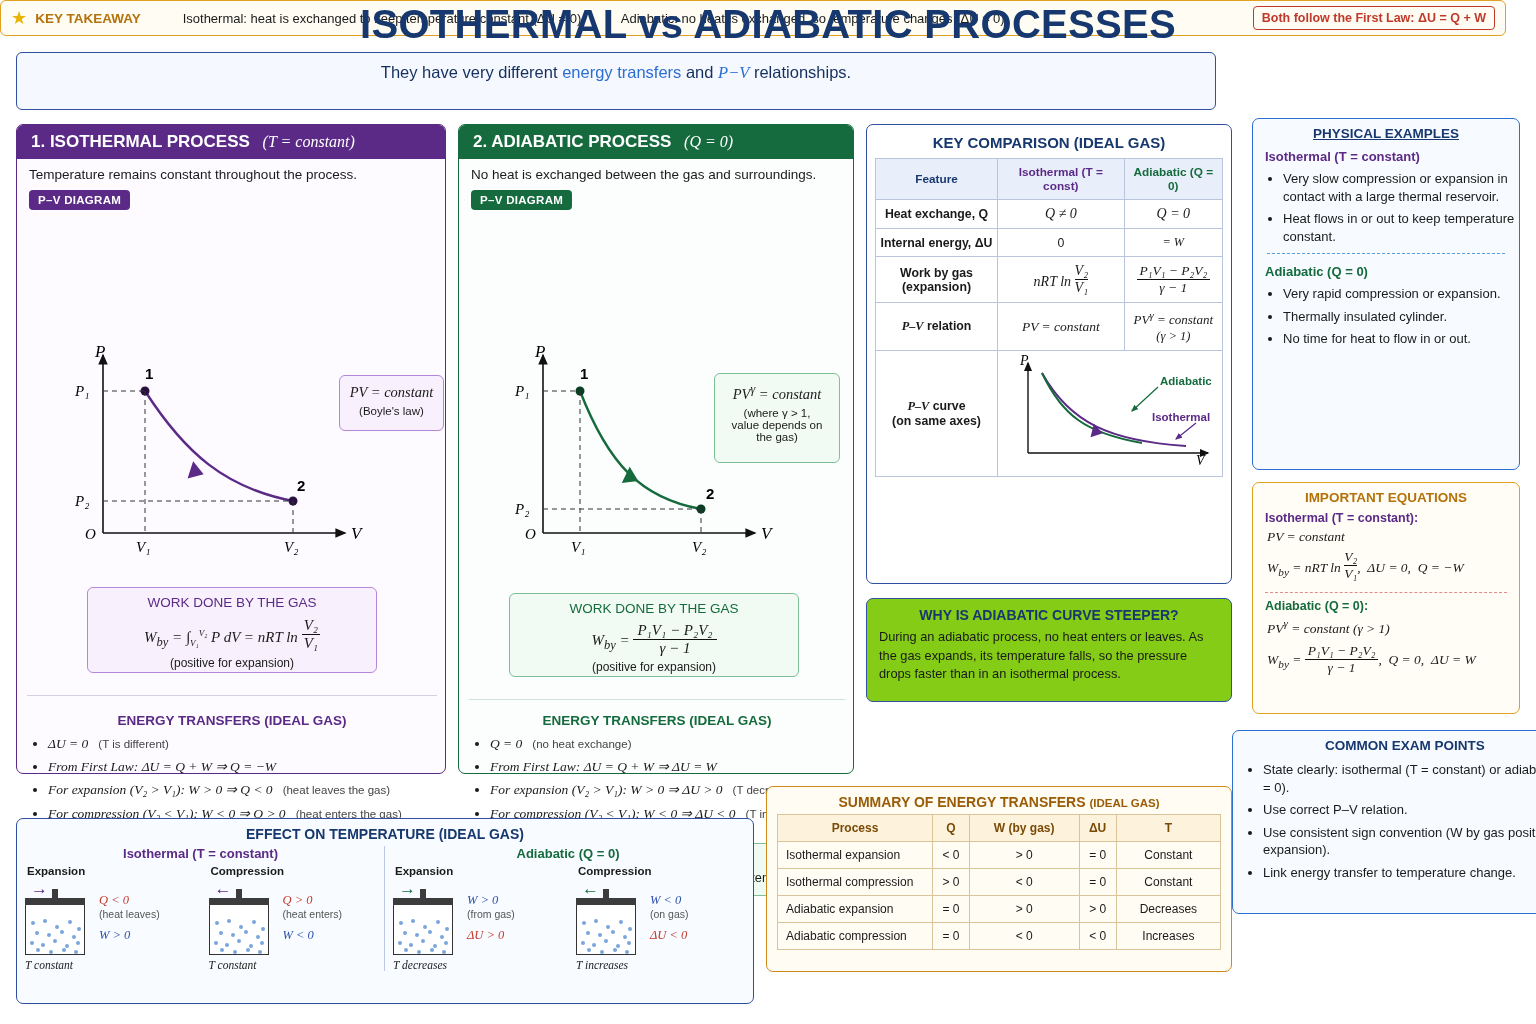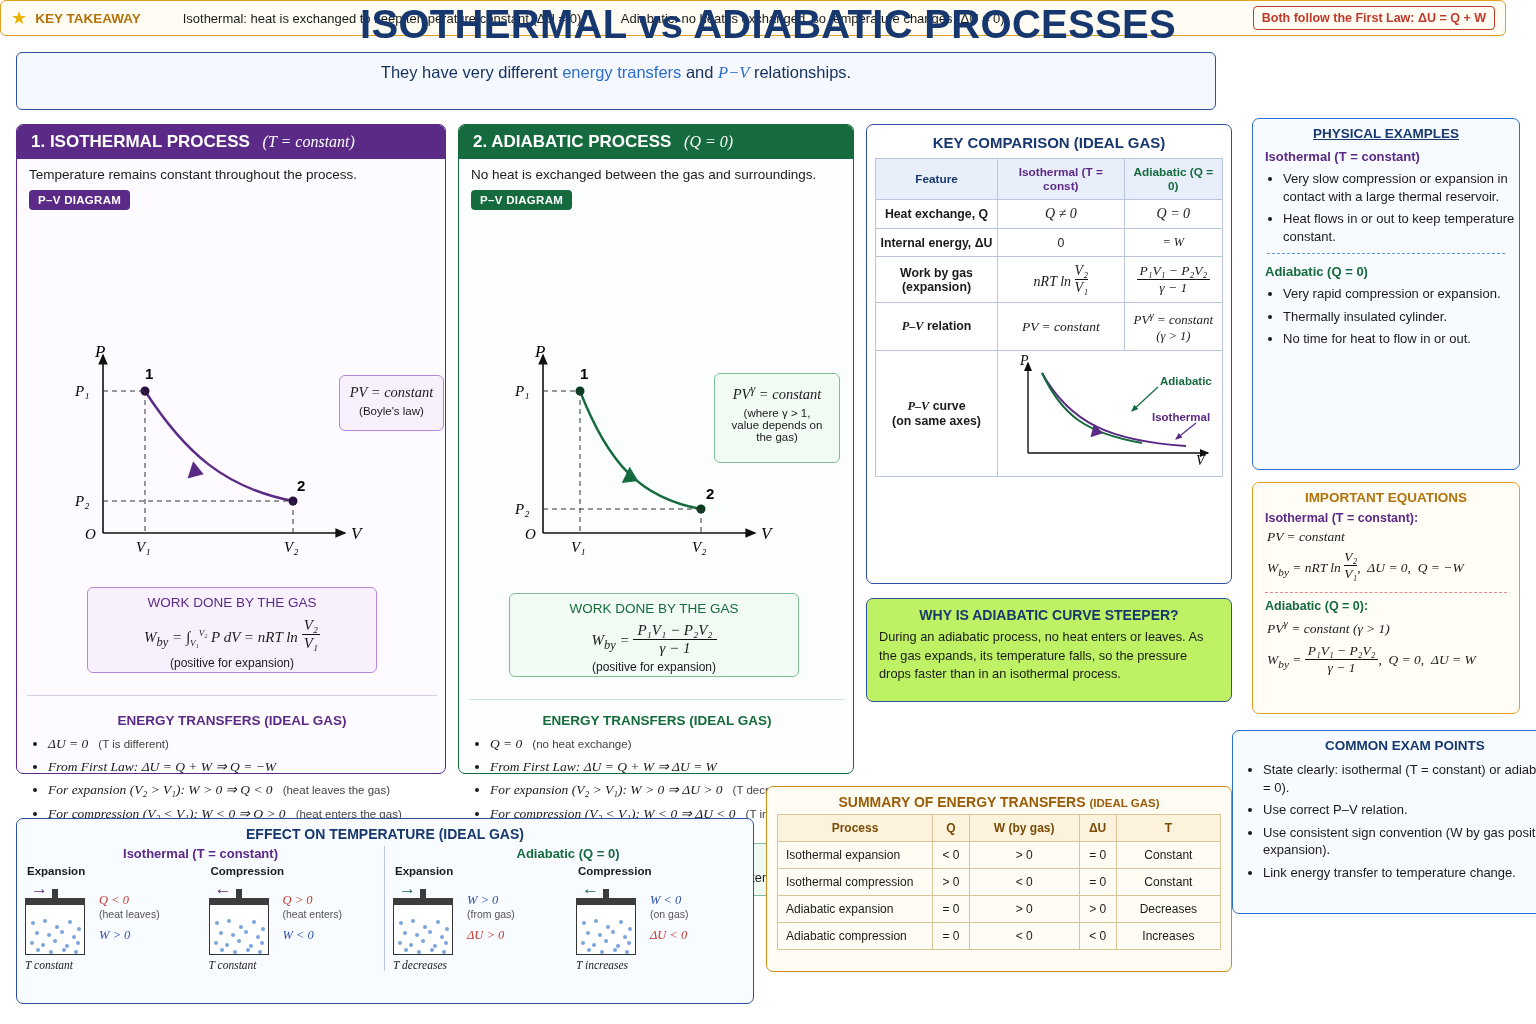--- a/index.html
+++ b/index.html
@@ -52,21 +52,21 @@
   #cmp{left:866px;top:124px;width:366px;height:460px;border:1.6px solid #2f4fa0;background:#ffffff;}
   #cmp h3{margin:0;padding:9px 0 7px 0;text-align:center;font-size:15px;color:#17386e;}
   table.cmp{border-collapse:collapse;width:348px;margin:0 auto;}
   table.cmp th,table.cmp td{border:1px solid #b9c4dd;text-align:center;font-size:12.3px;padding:6px 3px;}
   table.cmp th{background:#e9eefb;font-weight:bold;font-size:11.8px;}
   .thfeat{color:#17386e;margin-left:32px;}
   .thiso{color:#5b2a86;}
   .thadi{color:#156b3d;}
   td.lbl{font-weight:bold;text-align:left;padding-left:8px;font-size:12.2px;}
   
-  #why{left:866px;top:598px;width:366px;height:104px;border:1.6px solid #2f4fa0;background:#bef264;}
+  #why{left:866px;top:598px;width:366px;height:104px;border:1.6px solid #2f4fa0;background:#84cc16;}
   #why h4{margin:0;padding:8px 0 5px 0;text-align:center;font-size:14px;color:#17386e;}
   #why p{margin:0;padding:0 12px;font-size:12.8px;line-height:1.45;}
   
   #phys{left:1252px;top:118px;width:268px;height:352px;border:1.6px solid #2b6fd0;background:#f7fbff;}
   #imp{left:1252px;top:482px;width:268px;height:232px;border:1.6px solid #e0a020;background:#fffdf5;}
   #exam{left:1232px;top:730px;width:346px;height:184px;border:1.6px solid #2b6fd0;background:#f7fbff;}
   .rh{text-align:center;font-weight:bold;font-size:13.5px;padding:7px 0 4px;}
   
   #temp{left:16px;top:786px;width:738px;height:186px;border:1.6px solid #2f4fa0;background:#f8fbff;margin-top:32px;}
   #sum{left:766px;top:786px;width:466px;height:186px;border:1.6px solid #d08a1a;background:#fffcf4;}

